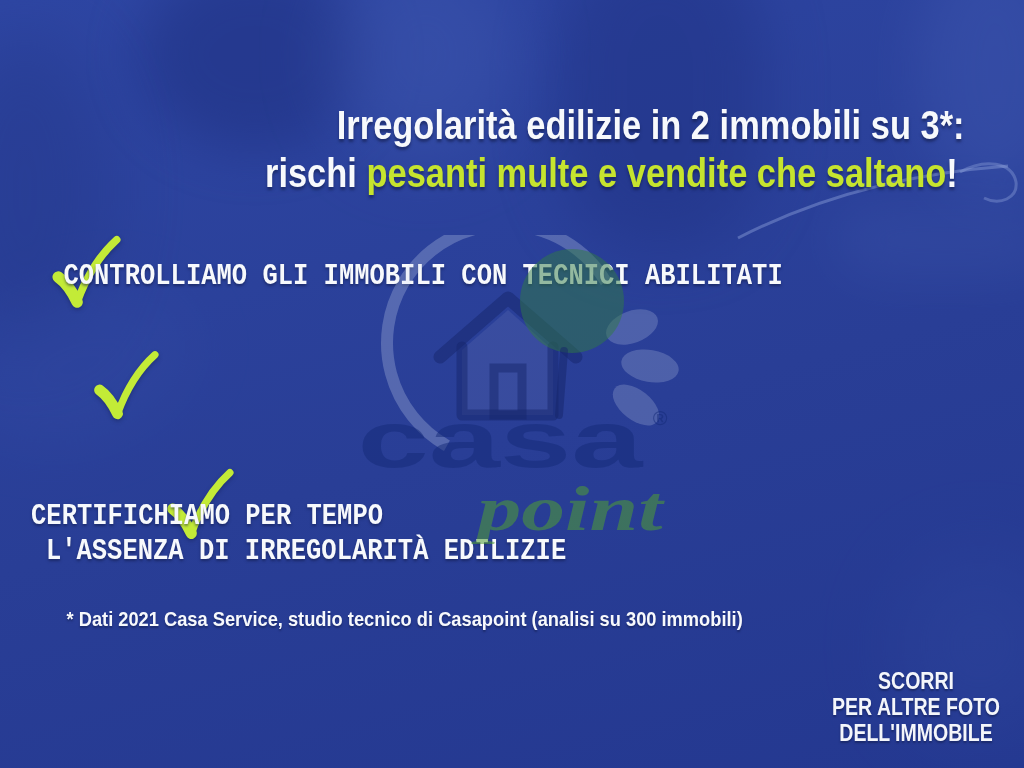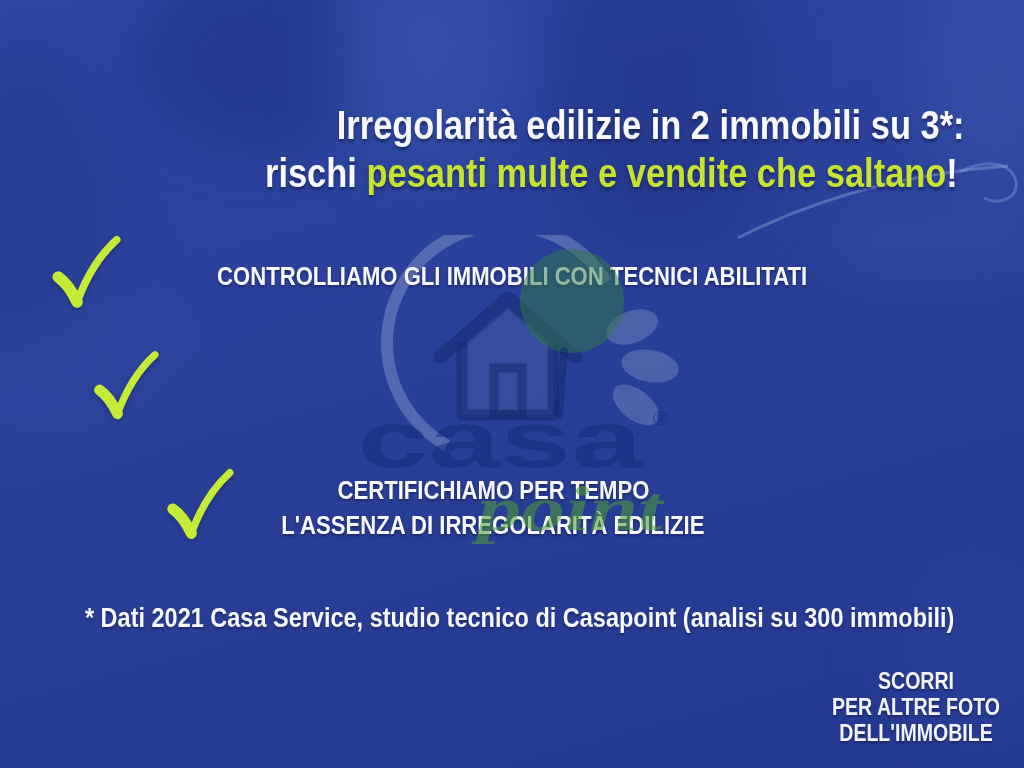--- a/index.html
+++ b/index.html
@@ -27,37 +27,37 @@
     font-size:41px;font-weight:700;line-height:48px;color:#f7f9fc;letter-spacing:0;
     text-shadow:0 3px 3px rgba(16,26,70,.55);
     z-index:3;
     margin-top:8px;
   }
   .hl-line{display:inline-block;transform:scaleX(.84);white-space:nowrap;}
   .hl-green{color:#c6e42e;}
 
   
   .check-text{
-    position:absolute;left:0;right:0;text-align:center;
-    font-size:26px;font-weight:700;color:#f7f9fc;line-height:35px;
-    text-shadow:0 2px 3px rgba(16,26,70,.55);z-index:3;white-space:nowrap;
+    position:absolute;left:0;right:0;
+    font-size:30px;font-weight:700;color:#f7f9fc;line-height:35px;
+    text-shadow:0 2px 3px rgba(16,26,70,.55);z-index:3;white-space:nowrap;font-family:Liberation Mono, monospace;
   }
   .ct-scale{display:inline-block;transform:scaleX(.85);white-space:nowrap;}
   .row1{top:259px;}
   .row2{top:373px;}
-  .row3{top:473px;right:38px;}
+  .row3{top:499px;right:38px;}
   .checkmark{position:absolute;z-index:3;filter:drop-shadow(0 2px 2px rgba(15,25,70,.4));}
   .cm1{left:46px;top:234px;width:76px;height:86px;}
   .cm2{left:88px;top:350px;width:72px;height:80px;}
   .cm3{left:161px;top:468px;width:74px;height:82px;}
 
   
   .footnote{
-    position:absolute;left:16px;right:0;top:606px;text-align:center;
-    font-size:27px;font-weight:700;color:#f7f9fc;line-height:25px;
+    position:absolute;left:16px;right:0;top:606px;
+    font-size:21px;font-weight:700;color:#f7f9fc;line-height:25px;
     text-shadow:0 2px 2px rgba(16,26,70,.5);z-index:3;white-space:nowrap;
   }
   .fn-scale{display:inline-block;transform:scaleX(.87);white-space:nowrap;}
 
   
   .scroll-hint{
     position:absolute;left:796px;top:668px;width:240px;text-align:center;
     font-size:23px;font-weight:700;color:#f4f6fb;line-height:26px;
     text-shadow:0 2px 2px rgba(16,26,70,.5);z-index:3;
   }

